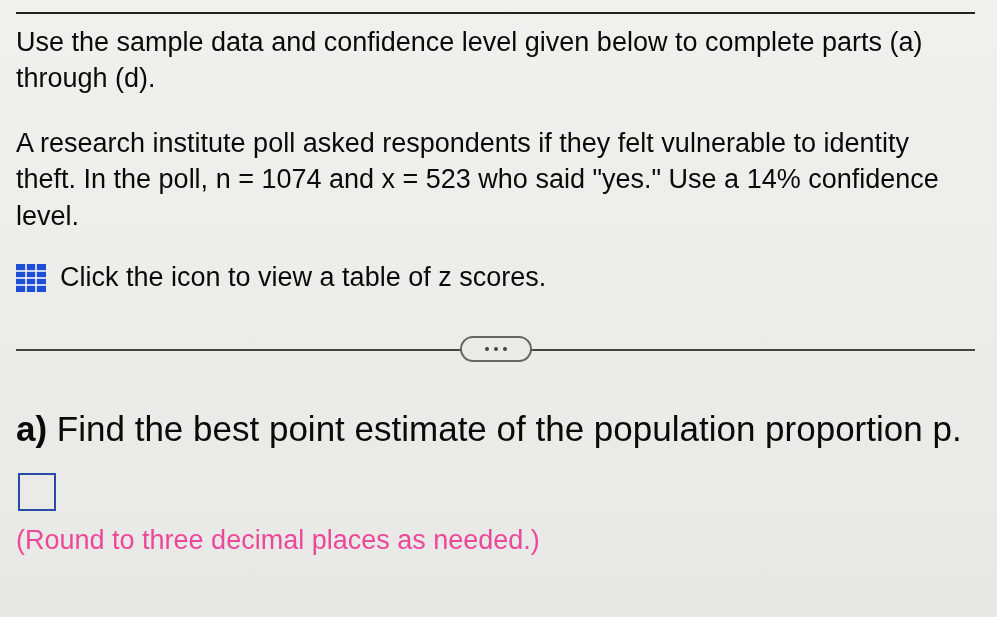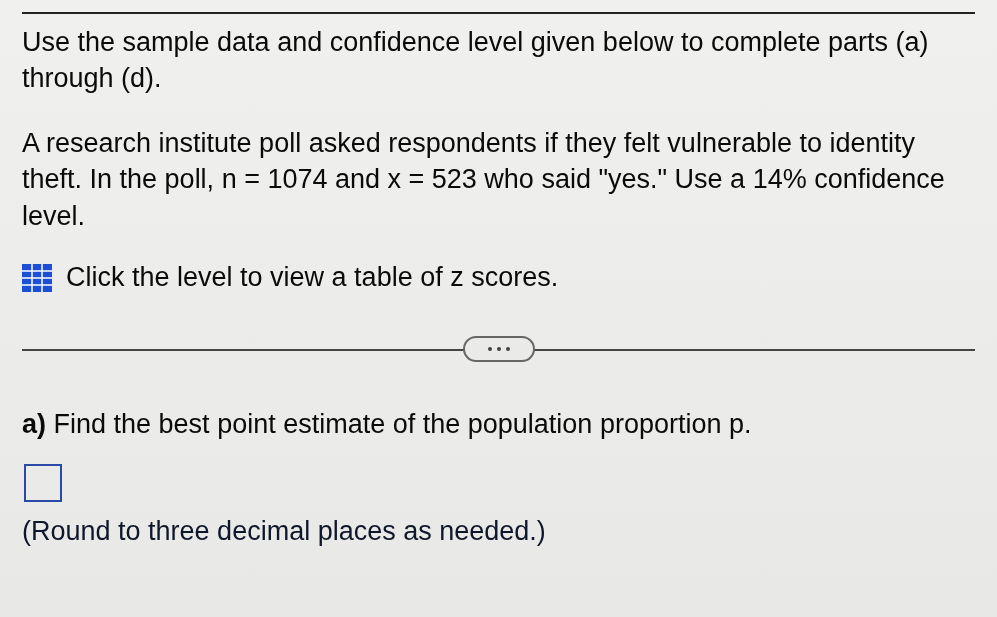--- a/index.html
+++ b/index.html
@@ -7,21 +7,21 @@
     width: 997px;
     height: 617px;
     background: linear-gradient(180deg, #f0f0ee 0%, #ececea 50%, #e8e8e6 100%);
     font-family: Arial, Helvetica, sans-serif;
     color: #111;
     padding: 0;
     overflow: hidden;
     position: relative;
   }
   .content {
-    padding: 12px 22px 0 22px;
+    padding: 12px 22px 0 16px;
   }
   .para {
     font-size: 27px;
     line-height: 1.35;
     color: #0a0a0a;
     margin-bottom: 28px;
   }
   .icon-row {
     display: flex;
     align-items: center;
@@ -65,37 +65,37 @@
     align-items: center;
     justify-content: center;
     gap: 5px;
     cursor: pointer;
   }
   .divider-pill .dot {
     width: 4px; height: 4px; background: #444; border-radius: 50%;
   }
   .part-label { font-weight: bold; }
   .part-text {
-    font-size: 27px;
+    font-size: 35px;
     color: #0a0a0a;
     margin-bottom: 24px;
   }
   .answer-box {
     width: 38px;
     height: 38px;
     border: 2px solid #2a4aa8;
     background: transparent;
     margin: 0 0 14px 2px;
     display: block;
     font-size: 20px;
     padding: 2px 4px;
   }
   .hint {
     font-size: 27px;
-    color: #0f172a;
+    color: #ec4899;
   }
   .top-rule {
     border-top: 2px solid #222;
     margin: 0 0 10px 0;
   }
 </style>
 </head>
 <body>
 
 <div class="content">
@@ -109,21 +109,21 @@
     <span class="table-icon">
       <svg viewBox="0 0 30 28" width="30" height="28">
         <rect x="0" y="0" width="30" height="28" fill="#1c4fd6"></rect>
         <line x1="0" y1="7" x2="30" y2="7" stroke="#fff" stroke-width="1.5"></line>
         <line x1="0" y1="14" x2="30" y2="14" stroke="#fff" stroke-width="1.5"></line>
         <line x1="0" y1="21" x2="30" y2="21" stroke="#fff" stroke-width="1.5"></line>
         <line x1="10" y1="0" x2="10" y2="28" stroke="#fff" stroke-width="1.5"></line>
         <line x1="20" y1="0" x2="20" y2="28" stroke="#fff" stroke-width="1.5"></line>
       </svg>
     </span>
-    <span class="icon-text">Click the level to view a table of z scores.</span>
+    <span class="icon-text">Click the icon to view a table of z scores.</span>
   </div>
 
   <div class="divider-wrap">
     <div class="divider-line"></div>
     <div class="divider-pill">
       <span class="dot"></span>
       <span class="dot"></span>
       <span class="dot"></span>
     </div>
   </div>

